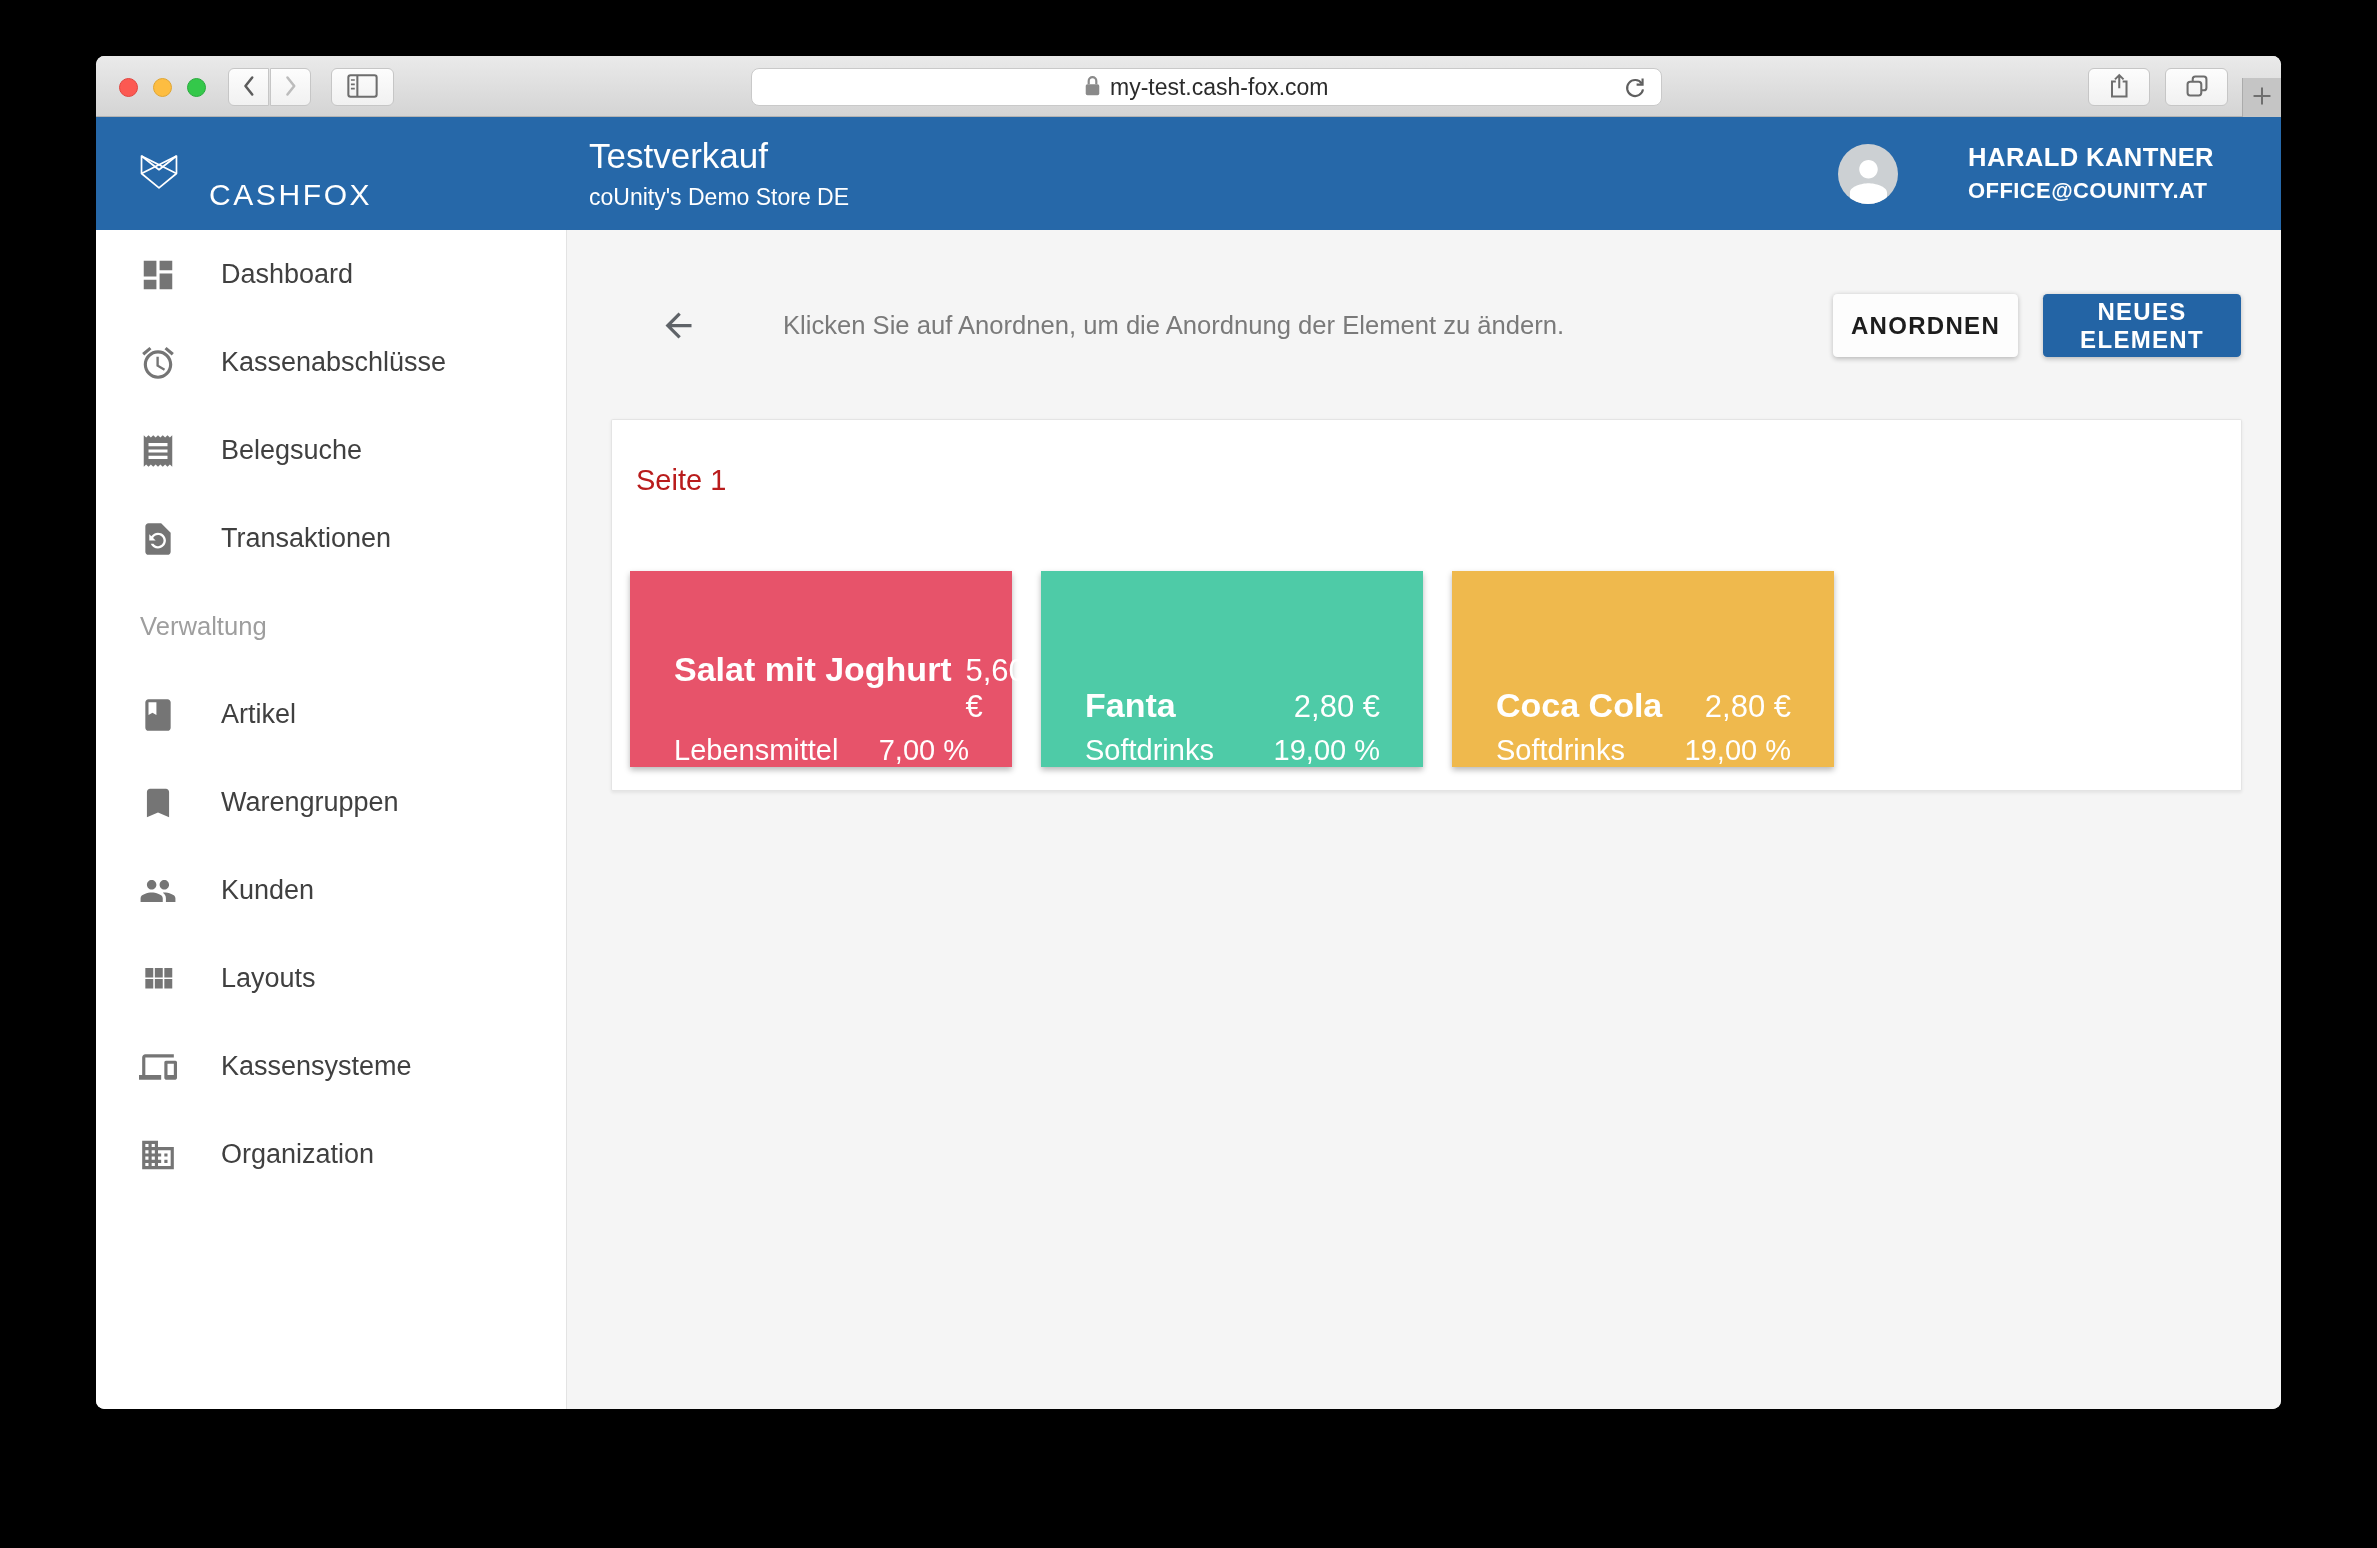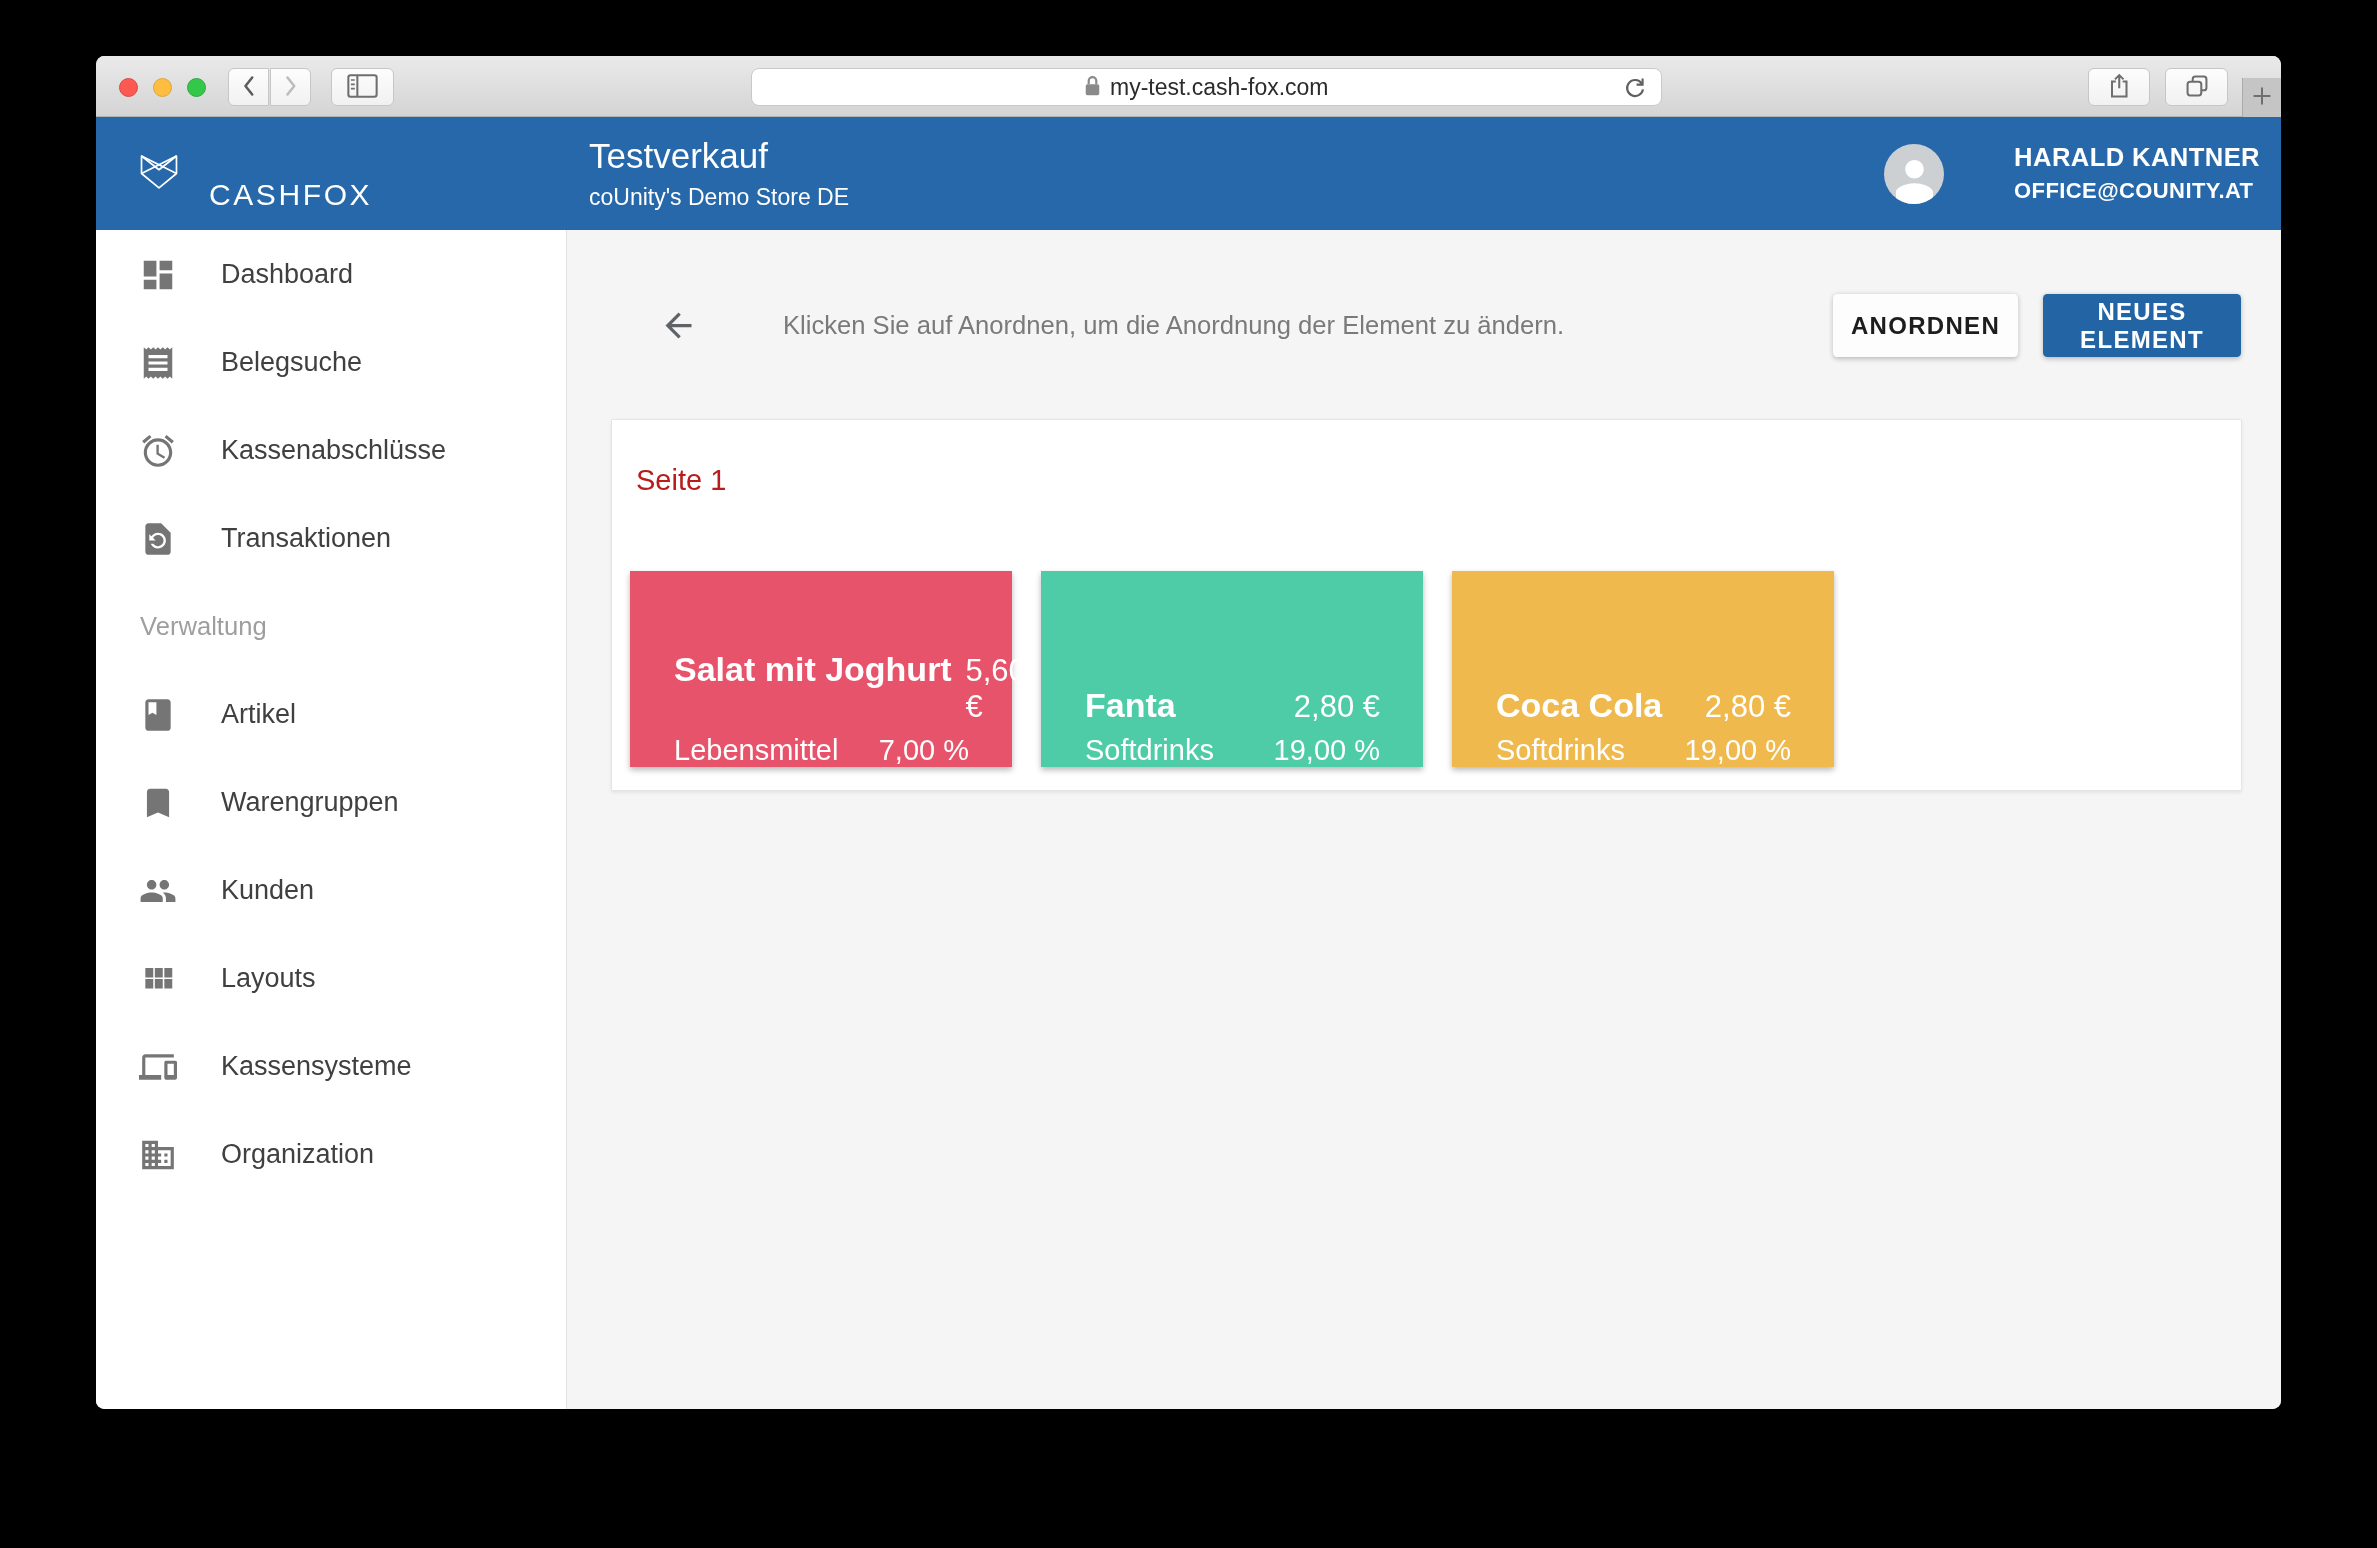--- a/index.html
+++ b/index.html
@@ -32,21 +32,21 @@
   .newtab { position:absolute; right:0; top:22px; width:39px; height:39px; background:#c5c5c5;
             border-left:0.9px solid #ababab; display:flex; align-items:center; justify-content:center; }
 
   
   .appheader { height:113px; display:flex; align-items:center; color:#fff; }
   .brand { width:471px; flex:0 0 471px; display:flex; align-items:center; padding-left:44px; }
   .brand-name { font-size:30px; font-weight:400; letter-spacing:2.6px; margin-left:31px; color:#fff;margin-top:43px; }
   .headtitle { padding-left:22px; }
   .headtitle .t1 { font-size:35px; font-weight:500; }
   .headtitle .t2 { font-size:23px; margin-top:7.7px; font-weight:400; }
-  .userbox { margin-left:auto; display:flex; align-items:center; padding-right:21px;gap:48px; }
+  .userbox { margin-left:auto; display:flex; align-items:center; padding-right:67px;gap:48px; }
   .avatar { width:60px; height:60px; border-radius:50%; background:#ccd0d3; overflow:hidden;
             display:flex; align-items:flex-end; justify-content:center; }
   .usertext { margin-left:22px; }
   .usertext .name  { font-size:25.6px; font-weight:700; letter-spacing:0.4px; }
   .usertext .email { font-size:22px; font-weight:700; letter-spacing:0.4px; margin-top:5.1px; }
 
   
   .appbody { display:flex; height:1179px; }
   .sidebar { width:471px; flex:0 0 471px; background:#fff; border-right:0.9px solid #e3e3e3; padding-top:0.9px; }
   .nav-item { height:88px; display:flex; align-items:center; padding-left:43px; cursor:pointer; }
@@ -191,33 +191,33 @@
             <svg width="38" height="38" viewBox="0 0 24 24" fill="#757575">
                 <path d="M3 13h8V3H3v10zm0 8h8v-6H3v6zm10 0h8V11h-8v10zm0-18v6h8V3h-8z"></path>
               </svg>
           </span>
           <span class="nav-label">Dashboard</span>
         </div>
 
         <div class="nav-item">
           <span class="nav-icon">
             <svg width="38" height="38" viewBox="0 0 24 24" fill="#757575">
+                <path d="M22 5.72l-4.6-3.86-1.29 1.53 4.6 3.86L22 5.72zM7.88 3.39L6.6 1.86 2 5.71l1.29 1.53 4.59-3.85zM12.5 8H11v6l4.75 2.85.75-1.23-4-2.37V8zM12 4c-4.97 0-9 4.03-9 9s4.02 9 9 9c4.97 0 9-4.03 9-9s-4.03-9-9-9zm0 16c-3.87 0-7-3.13-7-7s3.13-7 7-7 7 3.13 7 7-3.13 7-7 7z"></path>
+              </svg>
+          </span>
+          <span class="nav-label">Kassenabschlüsse</span>
+        </div>
+
+        <div class="nav-item">
+          <span class="nav-icon">
+            <svg width="38" height="38" viewBox="0 0 24 24" fill="#757575">
                 <path d="M18 17H6v-2h12v2zm0-4H6v-2h12v2zm0-4H6V7h12v2zM3 22l1.5-1.5L6 22l1.5-1.5L9 22l1.5-1.5L12 22l1.5-1.5L15 22l1.5-1.5L18 22l1.5-1.5L21 22V2l-1.5 1.5L18 2l-1.5 1.5L15 2l-1.5 1.5L12 2l-1.5 1.5L9 2 7.5 3.5 6 2 4.5 3.5 3 2v20z"></path>
               </svg>
           </span>
           <span class="nav-label">Belegsuche</span>
-        </div>
-
-        <div class="nav-item">
-          <span class="nav-icon">
-            <svg width="38" height="38" viewBox="0 0 24 24" fill="#757575">
-                <path d="M22 5.72l-4.6-3.86-1.29 1.53 4.6 3.86L22 5.72zM7.88 3.39L6.6 1.86 2 5.71l1.29 1.53 4.59-3.85zM12.5 8H11v6l4.75 2.85.75-1.23-4-2.37V8zM12 4c-4.97 0-9 4.03-9 9s4.02 9 9 9c4.97 0 9-4.03 9-9s-4.03-9-9-9zm0 16c-3.87 0-7-3.13-7-7s3.13-7 7-7 7 3.13 7 7-3.13 7-7 7z"></path>
-              </svg>
-          </span>
-          <span class="nav-label">Kassenabschlüsse</span>
         </div>
 
         <div class="nav-item">
           <span class="nav-icon">
             <svg width="38" height="38" viewBox="0 0 24 24" fill="#757575">
                 <path d="M14 2H6c-1.1 0-1.99.9-1.99 2L4 20c0 1.1.89 2 1.99 2H18c1.1 0 2-.9 2-2V8l-6-6zm-2 16c-2.05 0-3.81-1.24-4.58-3h1.71c.63.9 1.68 1.5 2.87 1.5 1.93 0 3.5-1.57 3.5-3.5S13.93 9.5 12 9.5c-1.35 0-2.52.78-3.1 1.9l1.6 1.6h-4V9l1.3 1.3C8.69 8.92 10.23 8 12 8c2.76 0 5 2.24 5 5s-2.24 5-5 5z"></path>
               </svg>
           </span>
           <span class="nav-label">Transaktionen</span>
         </div>

